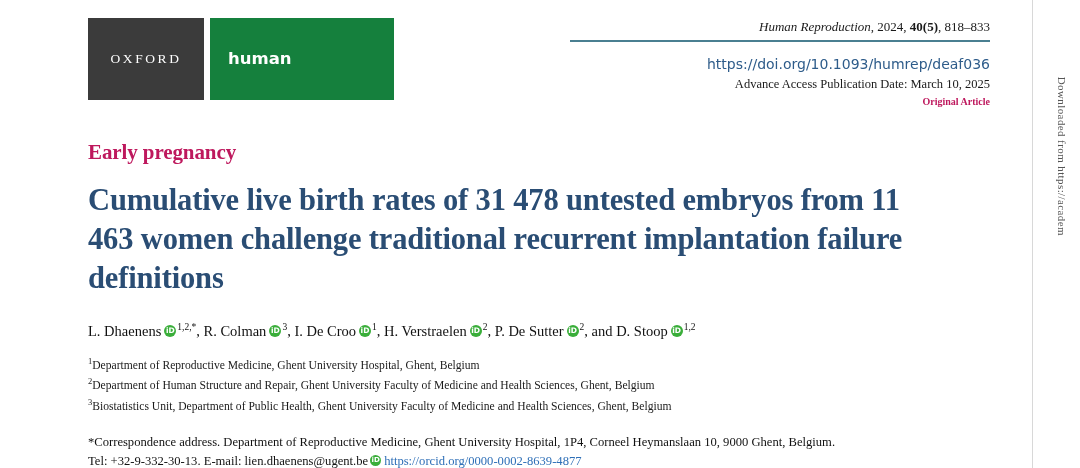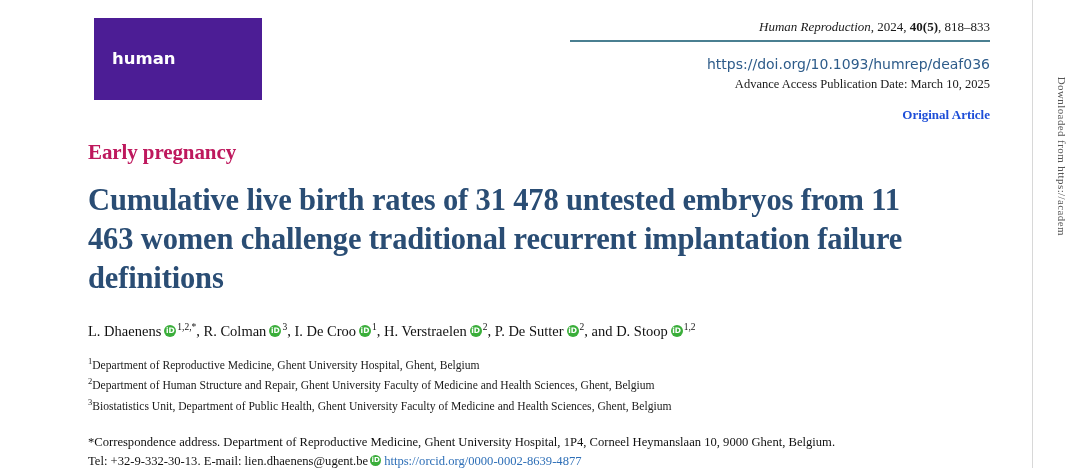--- a/index.html
+++ b/index.html
@@ -45,23 +45,23 @@
     justify-content: center;
   }
   .oxford-logo span {
     color: #ffffff;
     font-family: "Liberation Serif", serif;
     font-size: 13.5px;
     letter-spacing: 2.6px;
     font-weight: 400;
   }
   .journal-logo {
-    width: 168px;
+    width: 184px;
     height: 82px;
-    background: #4c1d95;
+    background: #15803d;
     margin-left: 6px;
     display: flex;
     flex-direction: column;
     justify-content: center;
     padding-left: 18px;
     box-sizing: border-box;
   }
   .journal-logo .l1, .journal-logo .l2 {
     color: #ffffff;
     font-family: "DejaVu Sans", sans-serif;
@@ -102,24 +102,24 @@
   }
   .adv-line {
     font-family: "Liberation Serif", serif;
     font-size: 12.5px;
     color: #1a1a1a;
     margin-top: 1px;
     line-height: 1.4;
   }
   .type-line {
     font-family: "Liberation Serif", serif;
-    font-size: 13px;
-    color: #1d4ed8;
-    font-weight: 700;
-    margin-top: 14px;
+    font-size: 10px;
+    color: #be185d;
+    font-weight: 700;
+    margin-top: 3px;
   }
 
   
   .body-wrap {
     position: absolute;
     top: 140px;
     left: 88px;
     width: 862px;
   }
   .section-label {
@@ -237,20 +237,23 @@
   }
 </style>
 </head>
 <body>
 
 <div class="page">
 
   <div class="header">
 
     <div class="logos">
+      <div class="oxford-logo">
+        <span>OXFORD</span>
+      </div>
       <div class="journal-logo">
         <div class="l1">human</div>
       </div>
     </div>
 
     <div class="citation">
       <div class="cite-line">
         <span class="ital">Human Reproduction</span><span>, </span><span>2024</span><span>, </span><span class="bold">40(5)</span><span>, </span><span>818–833</span>
       </div>
       <div class="rule"></div>

